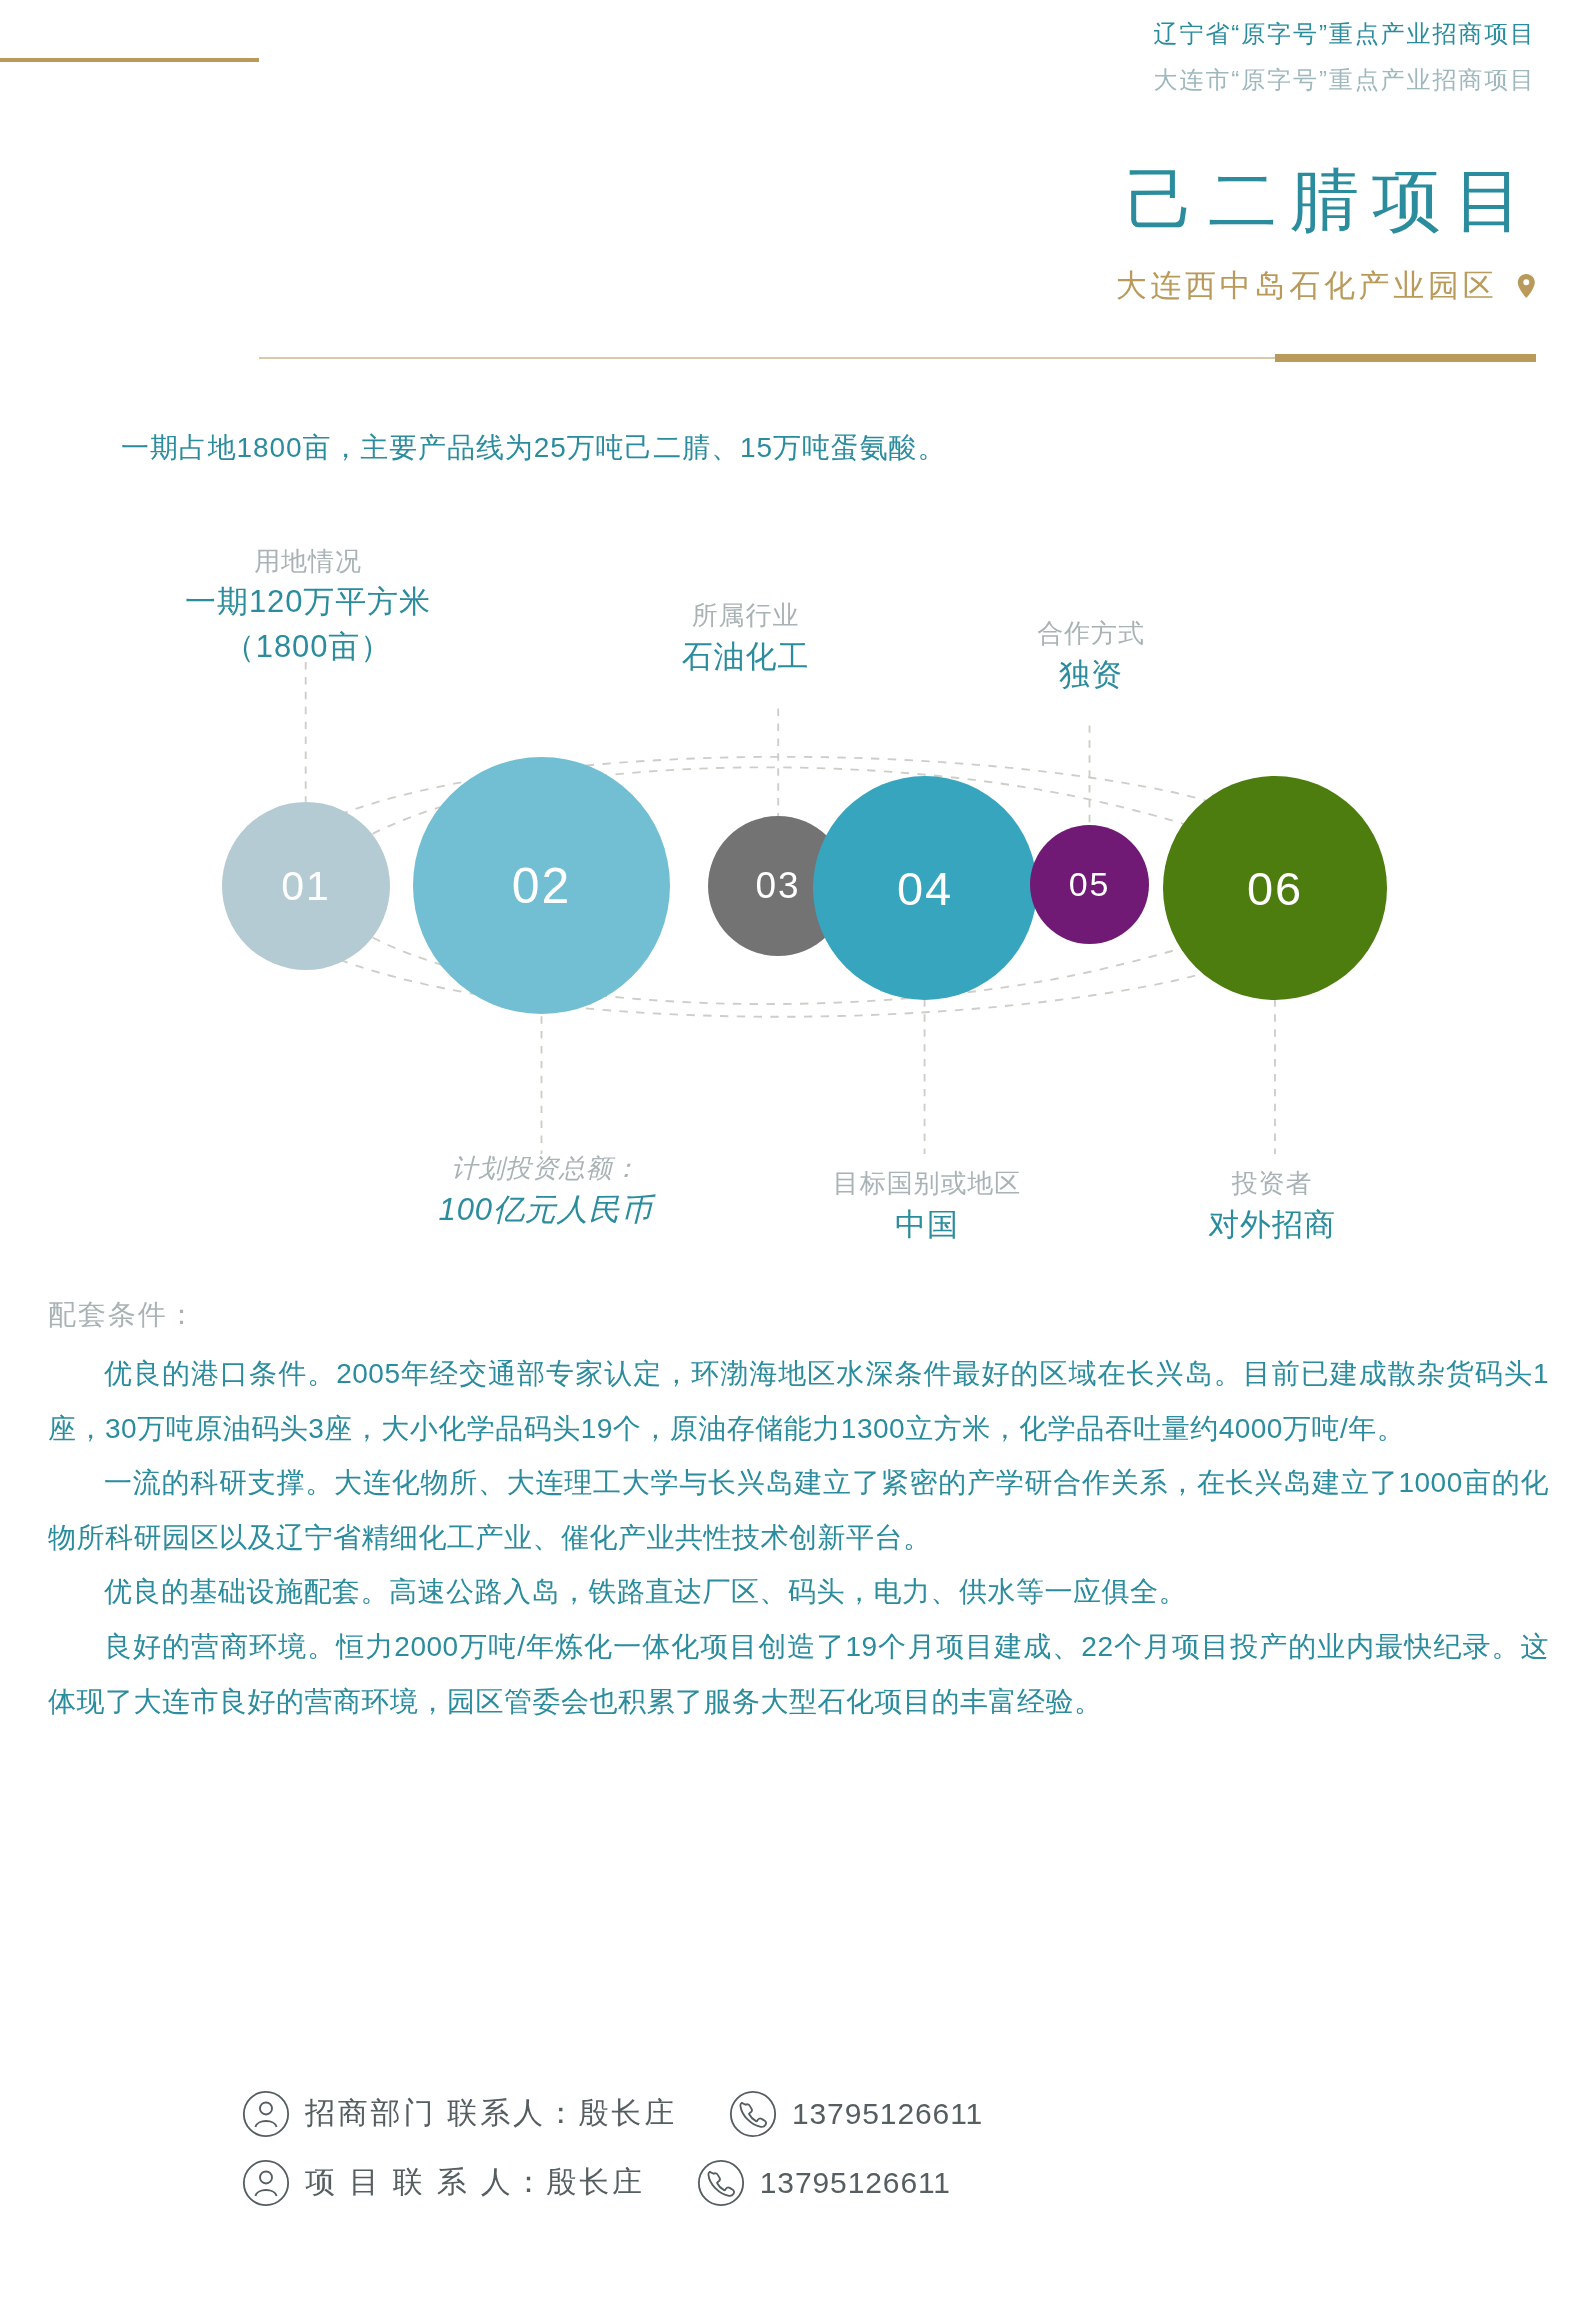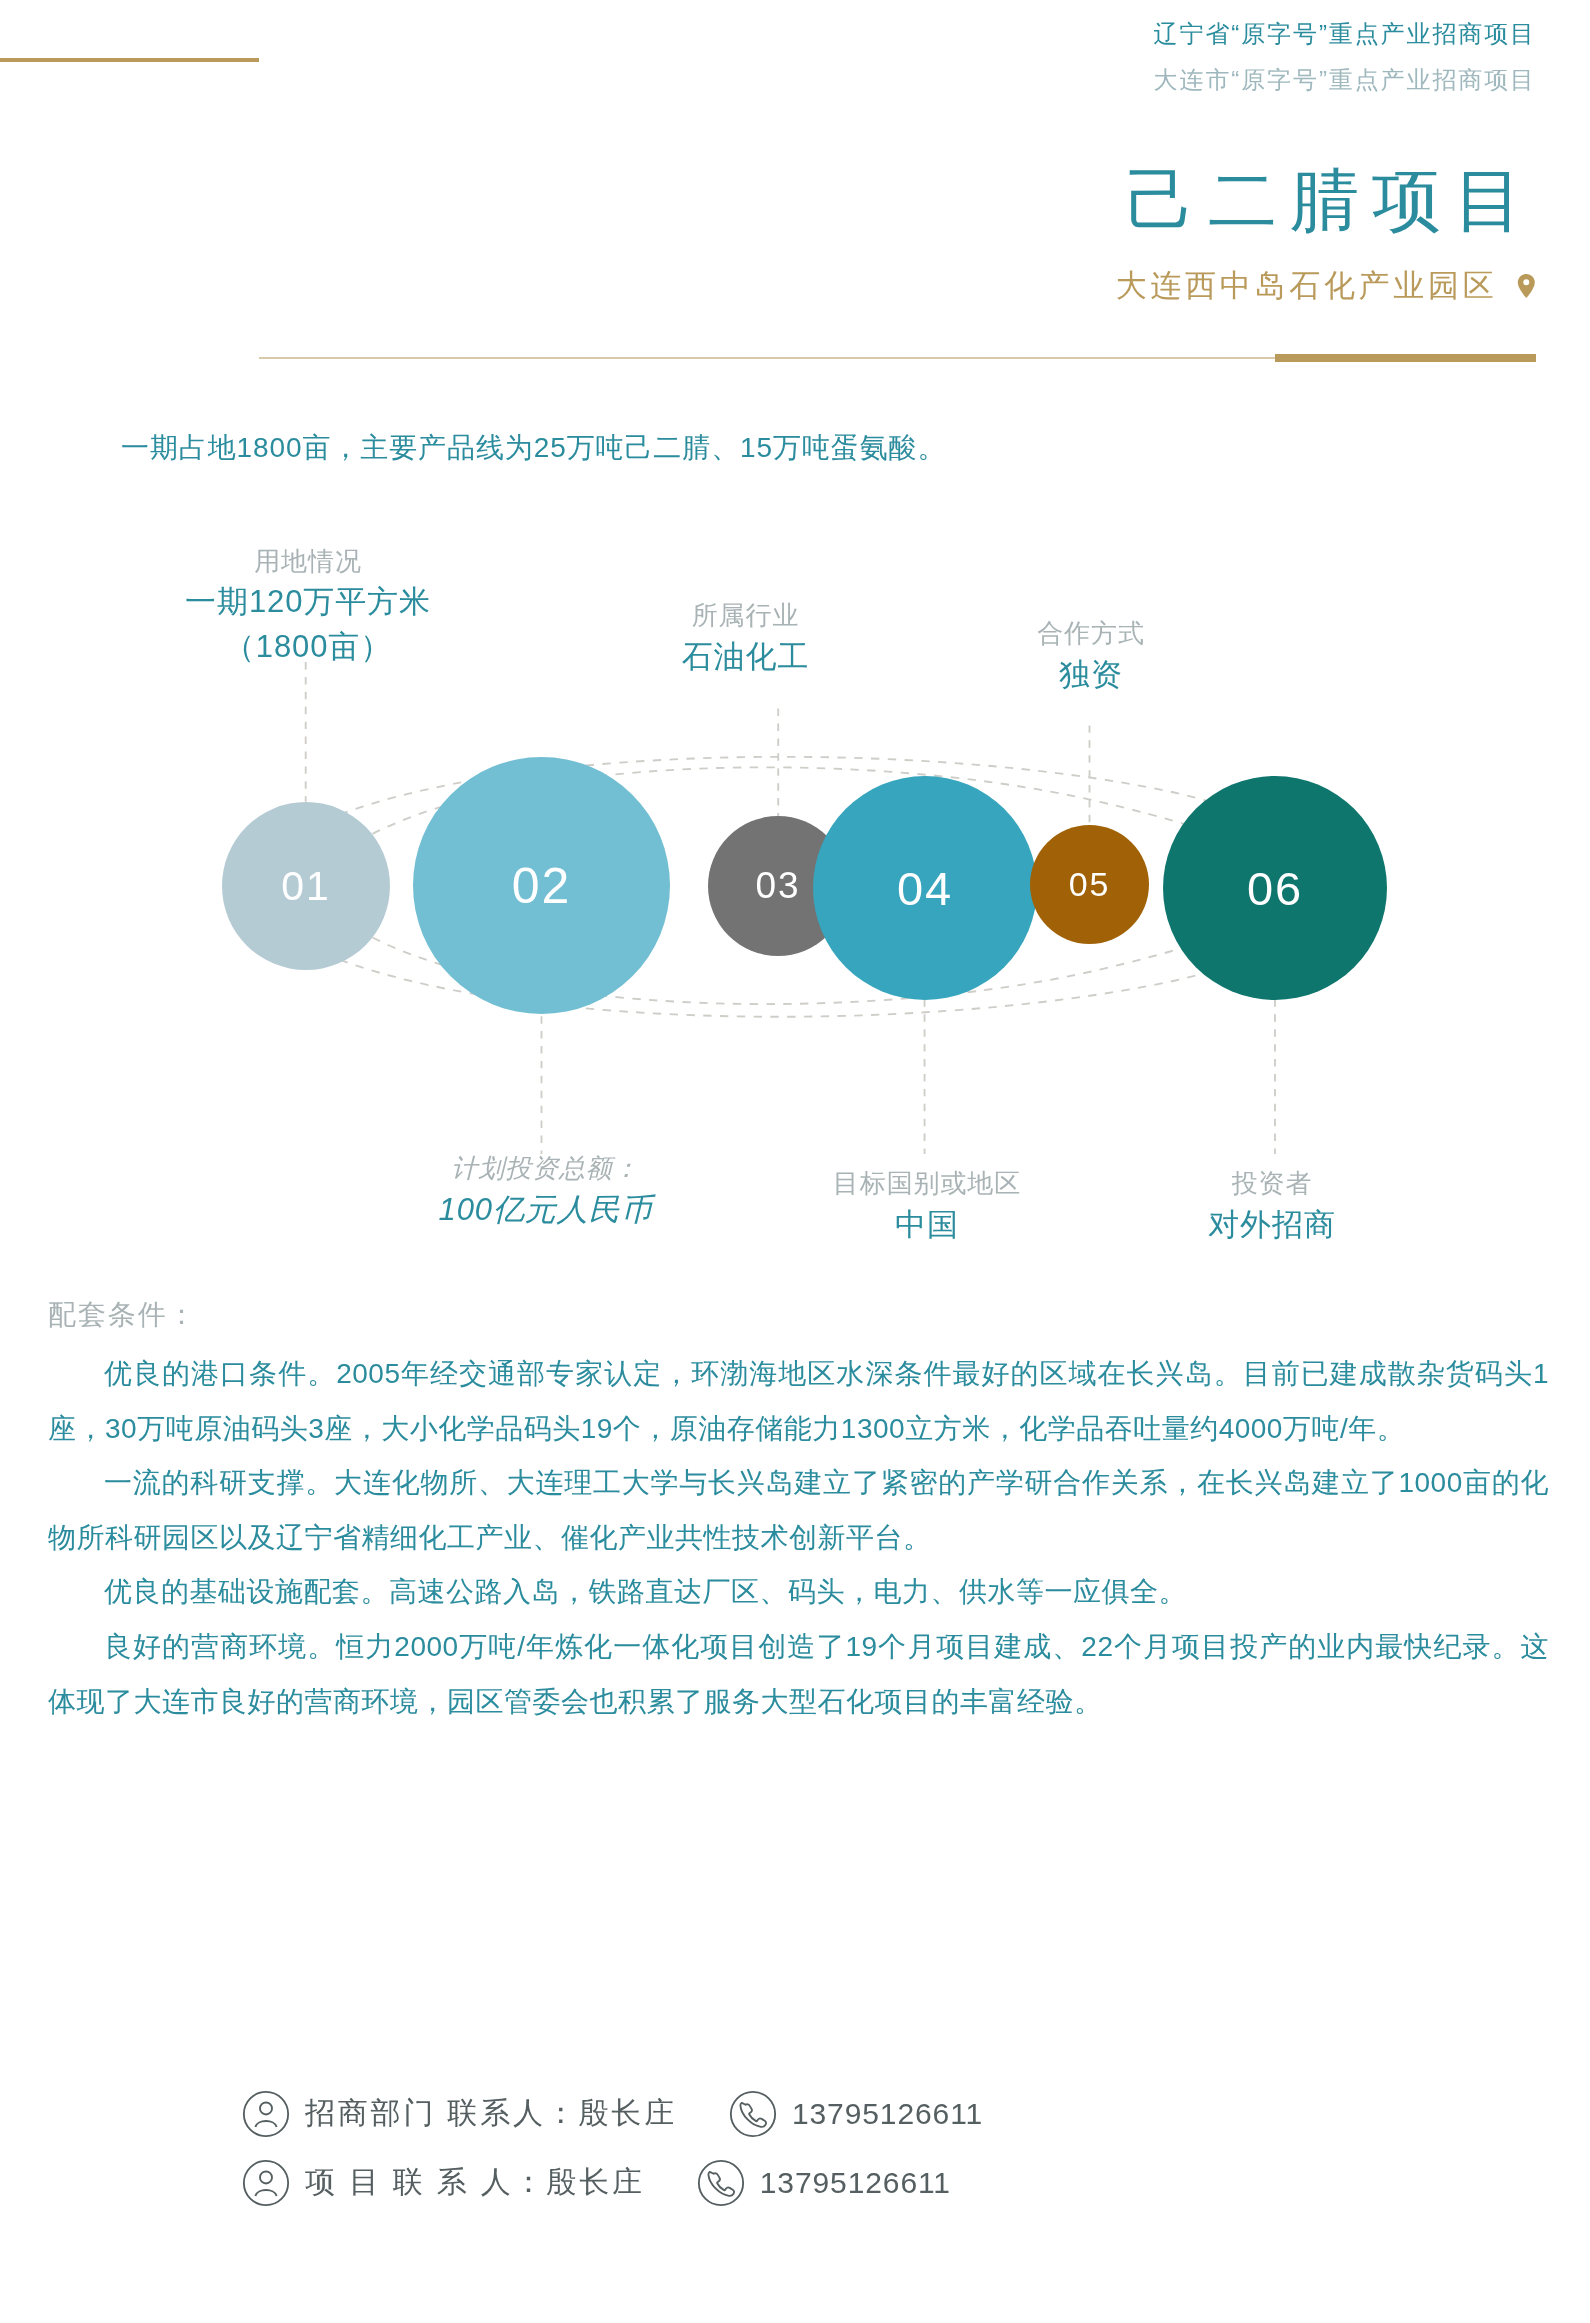--- a/index.html
+++ b/index.html
@@ -158,23 +158,23 @@
     font-family: "Liberation Sans", sans-serif;
   }
   .b01 { left: 222px; top: 280px; width: 168px; height: 168px; background: #b5cbd4; }
   .b01 .num { font-size: 41px; }
   .b02 { left: 413px; top: 235px; width: 257px; height: 257px; background: #72bfd4; }
   .b02 .num { font-size: 50px; }
   .b03 { left: 708px; top: 294px; width: 140px; height: 140px; background: #737373; }
   .b03 .num { font-size: 37px; }
   .b04 { left: 813px; top: 254px; width: 224px; height: 224px; background: #36a5bd; }
   .b04 .num { font-size: 47px; }
-  .b05 { left: 1030px; top: 303px; width: 119px; height: 119px; background: #a16207; justify-content: center; }
+  .b05 { left: 1030px; top: 303px; width: 119px; height: 119px; background: #701a75; justify-content: center; }
   .b05 .num { font-size: 34px; }
-  .b06 { left: 1163px; top: 254px; width: 224px; height: 224px; background: #0f766e; }
+  .b06 { left: 1163px; top: 254px; width: 224px; height: 224px; background: #4d7c0f; }
   .b06 .num { font-size: 47px; }
 
   .label {
     position: absolute;
     text-align: center;
     line-height: 1.45;
   }
   .label .cap {
     font-size: 26px;
     color: #a9b3b5;

